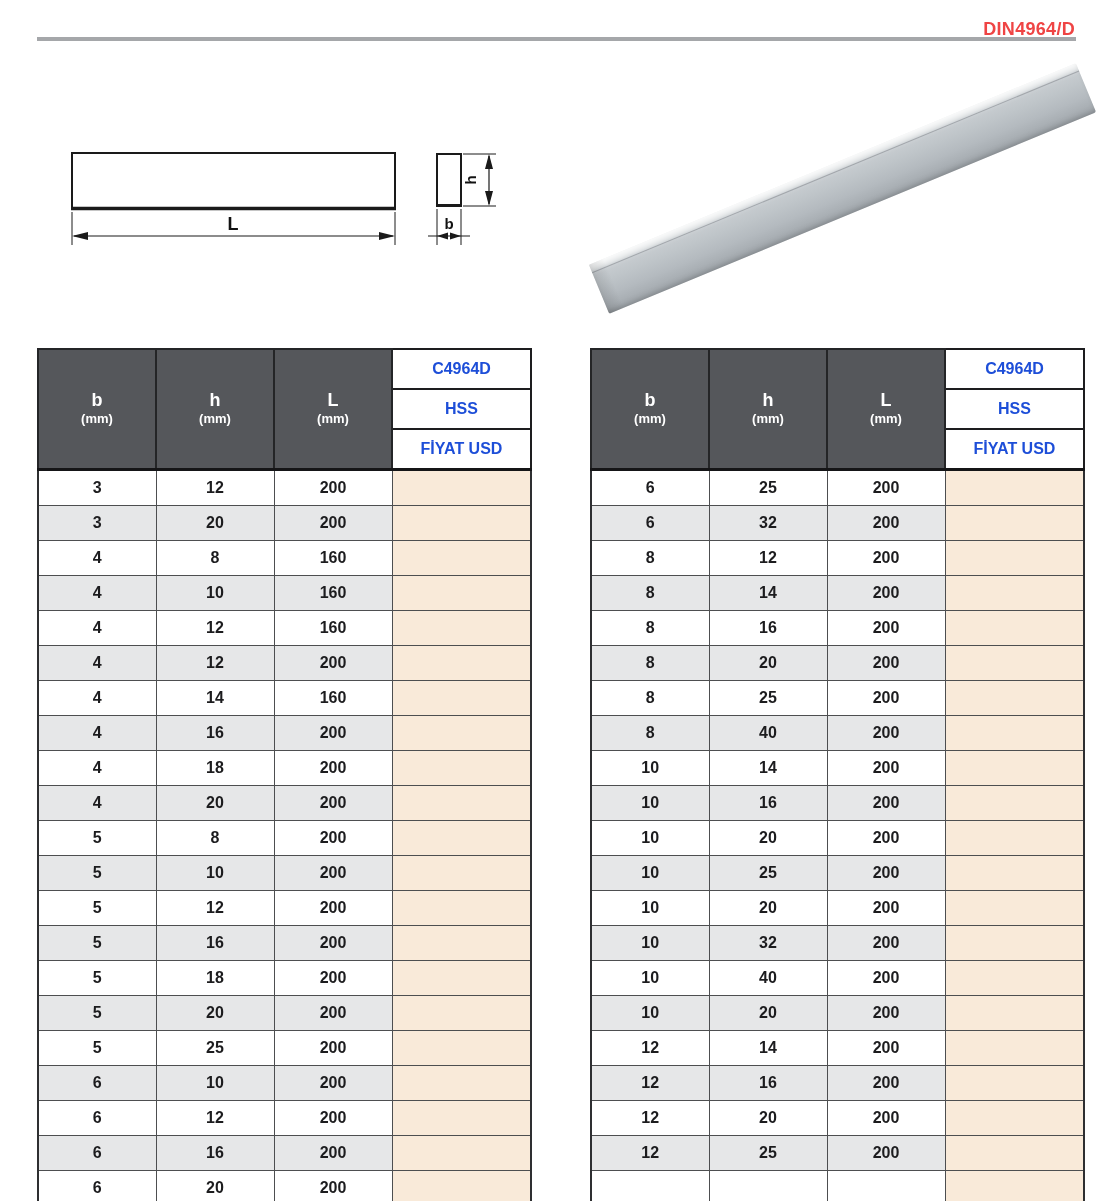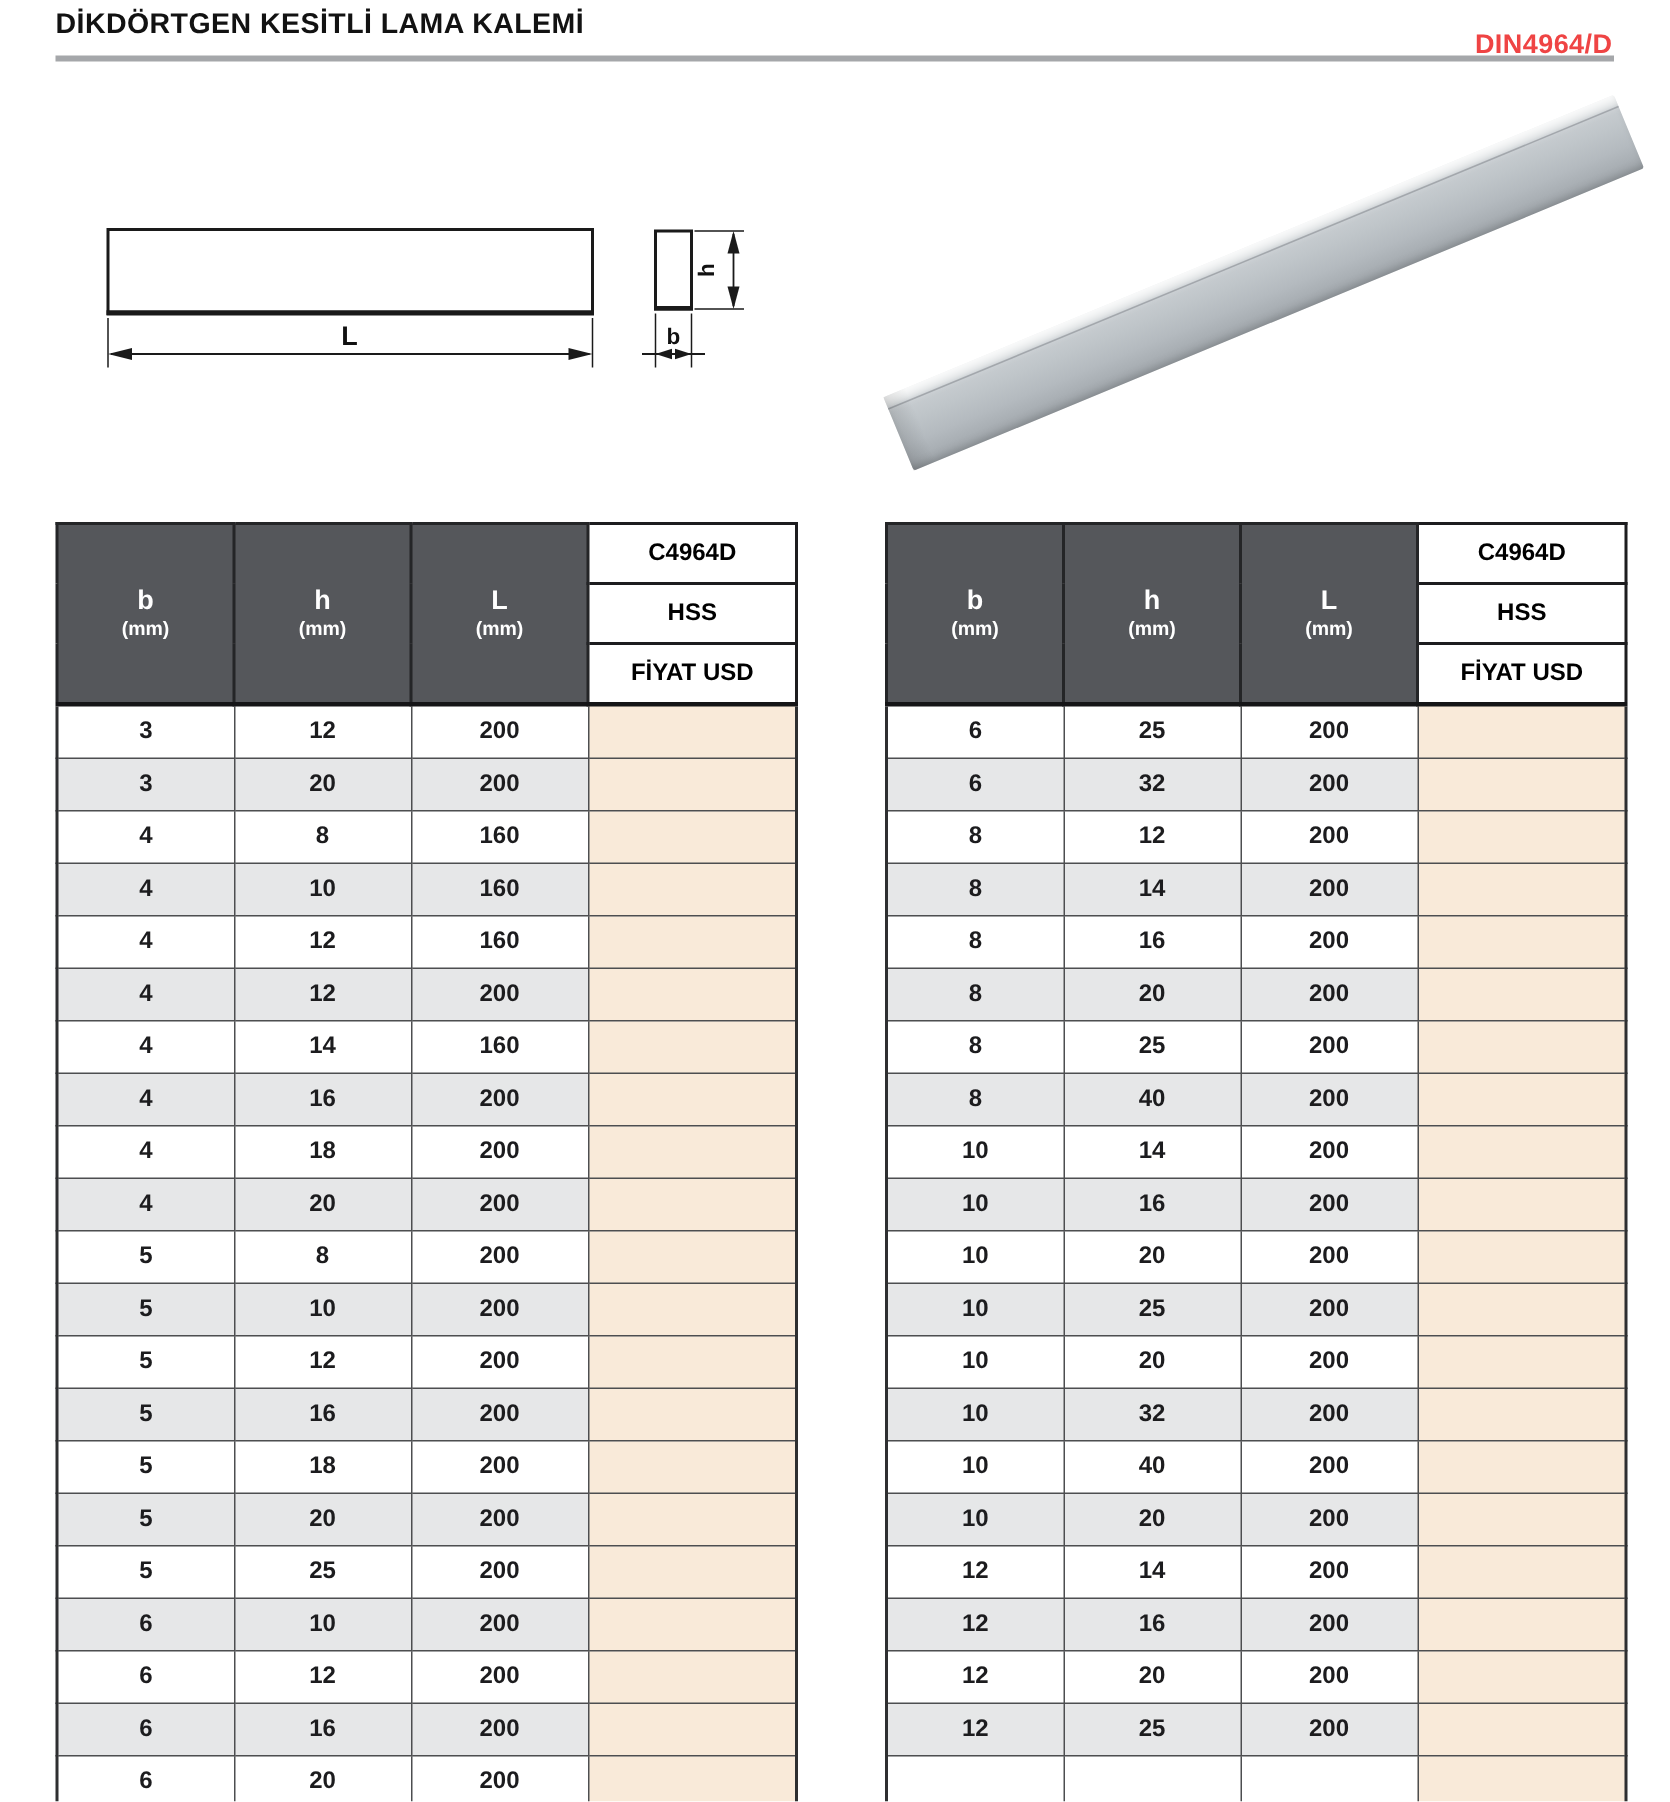--- a/index.html
+++ b/index.html
@@ -58,42 +58,41 @@
   table.spec th, table.spec td { padding:0; }
 
   table.spec thead th.dark {
     background:#55575b; color:#ffffff; text-align:center; vertical-align:middle;
     border:2px solid #242527;
   }
   table.spec thead th.dark .big  { display:block; font-size:18px; font-weight:700; line-height:1.1; }
   table.spec thead th.dark .unit { display:block; font-size:13px; font-weight:700; line-height:1.2; }
 
   table.spec thead th.code {
-    background:#ffffff; color:#000000; vertical-align:middle;
+    background:#ffffff; color:#1d4ed8; vertical-align:middle;
     font-size:16px; font-weight:700; height:38px; border:2px solid #1d1d1f;
   }
   table.spec thead tr.h1 th { height:38px; }
   table.spec thead tr.h2 th { height:38px; }
   table.spec thead tr.h3 th { height:38px; }
   table.spec thead { border-bottom:3px solid #151517; }
 
   table.spec tbody td {
     height:34px; text-align:center; vertical-align:middle;
     font-size:16px; font-weight:700; color:#1c1c1e;
     border:1px solid #4d4e50; background:#ffffff;
   }
   table.spec tbody tr.alt td { background:#e6e7e8; }
   table.spec tbody td.price { background:#f9ead9 !important; }
 </style>
 </head>
 <body>
 
 <div class="page">
 
-  <div class="page-title">DİKDÖRTGEN KESİTLİ LAMA KALEMİ</div>
   <div class="standard-code">DIN4964/D</div>
   <div class="title-rule"></div>
 
   <svg class="drawing" width="460" height="118" viewBox="0 0 460 118">
 
     <g>
       <rect x="17" y="15" width="323" height="56" fill="none" stroke="#1a1a1a" stroke-width="2"></rect>
       <line x1="16" y1="70.5" x2="341" y2="70.5" stroke="#1a1a1a" stroke-width="3.5"></line>
 
       <line x1="17" y1="74" x2="17" y2="107" stroke="#1a1a1a" stroke-width="1"></line>

